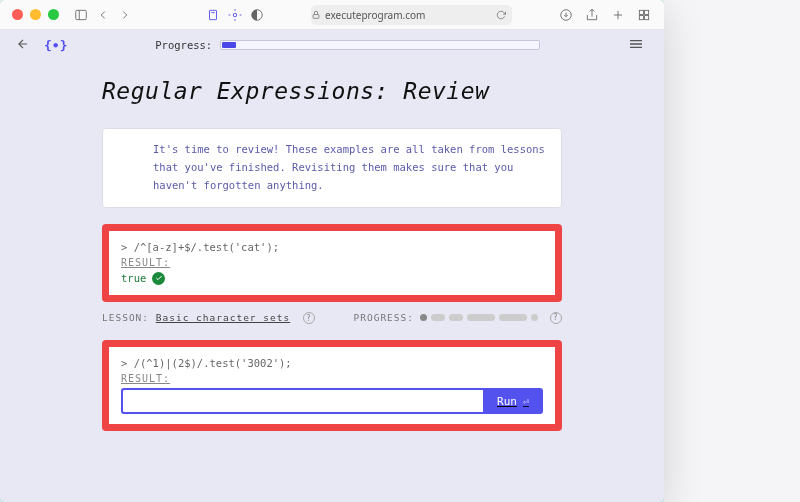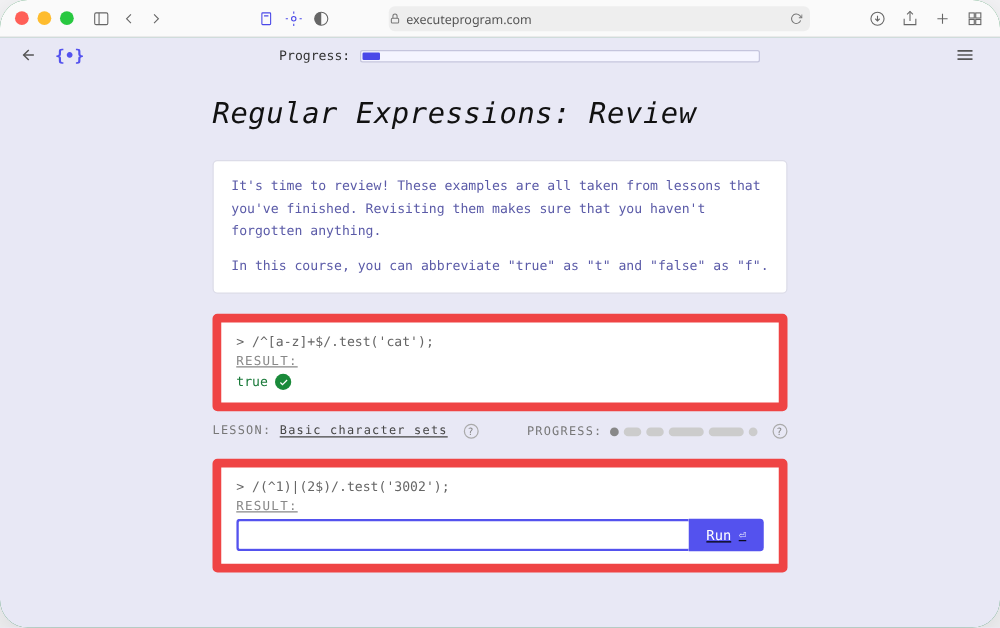--- a/index.html
+++ b/index.html
@@ -4,23 +4,23 @@
 <style>
   * { box-sizing: border-box; margin: 0; padding: 0; }
   html, body { width: 800px; height: 502px; overflow: hidden; }
   body {
     font-family: ui-monospace, "SF Mono", Menlo, Consolas, monospace;
     font-size: 11px;
     background: #f5f5f7;
   }
   
   .browser {
-    width: 800px; height: 502px;
-    border-radius: 22px;
-    background: #15803d;
+    width: 664px; height: 502px;
+    border-radius: 4px;
+    background: #14b8a6;
     box-shadow: 0 10px 40px rgba(0,0,0,0.15);
     overflow: hidden;
     display: flex; flex-direction: column;
   }
   .titlebar {
     height: 30px;
     background: #fafafa;
     border-bottom: 1px solid #e5e5e5;
     display: flex; align-items: center;
     padding: 0 12px;
@@ -84,21 +84,21 @@
 
   .intro-card {
     background:#fff;
     border:1px solid #dcdce8;
     border-radius:4px;
     padding: 12px 14px;
     font-size: 10.5px;
     line-height: 1.7;
     color:#5b5ba8;
   }
-  .intro-card p { margin-bottom: 10px; }
+  .intro-card p { margin-bottom: 10px; margin-left: 36px; }
   .intro-card p:last-child { margin-bottom:0; }
   .kbd {
     display:inline-block;
     border:1px solid #bbb;
     border-radius:3px;
     padding: 0 4px;
     background:#fafafa;
     color:#333;
     font-size: 10px;
   }
@@ -284,21 +284,20 @@
       </span>
     </div>
 
     <div class="scroll">
       <div class="column">
 
         <h1 class="page-title">Regular Expressions: Review</h1>
 
         <div class="intro-card">
           <p>It's time to review! These examples are all taken from lessons that you've finished. Revisiting them makes sure that you haven't forgotten anything.</p>
-          <p>In this course, you can abbreviate "true" as "t" and "false" as "f".</p>
         </div>
 
         <div class="exercise-card">
           <div class="prompt-line">&gt; /^[a-z]+$/.test('cat');</div>
           <div class="result-label">RESULT:</div>
           <div class="result-val">
             <span>true</span>
             <span class="check-badge">
               <svg viewBox="0 0 24 24">
                   <polyline points="20 6 9 17 4 12"></polyline>

